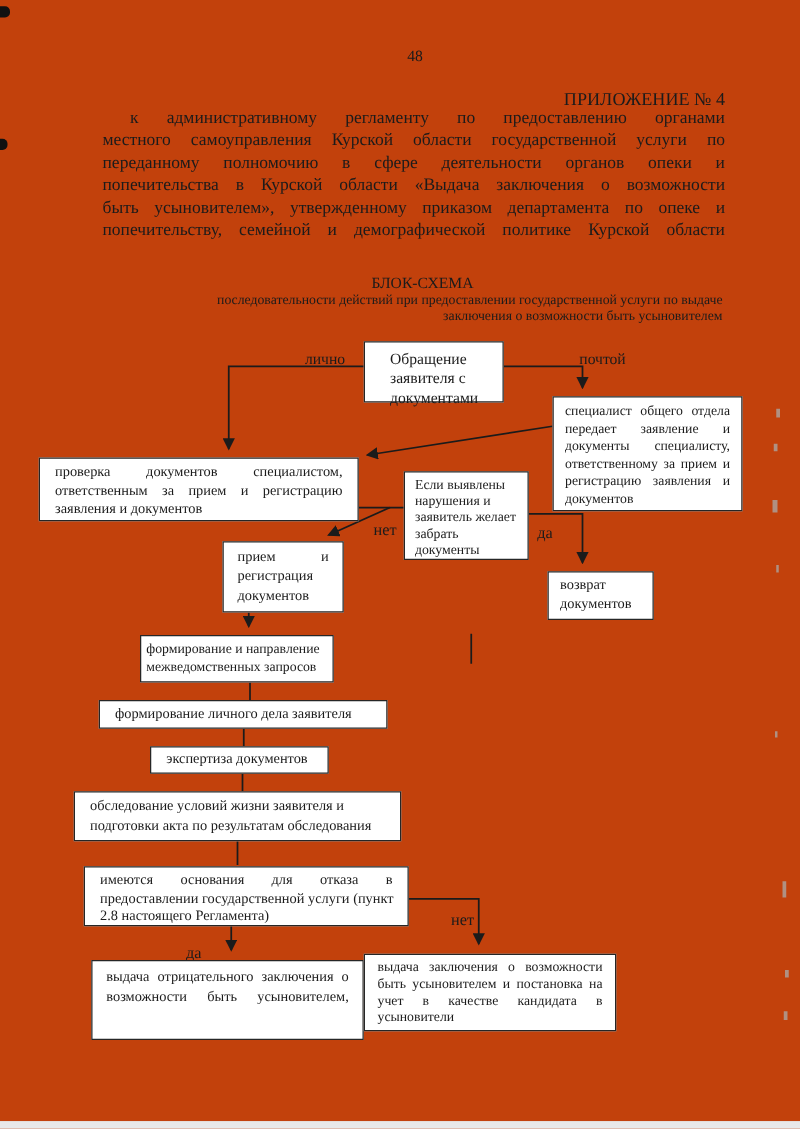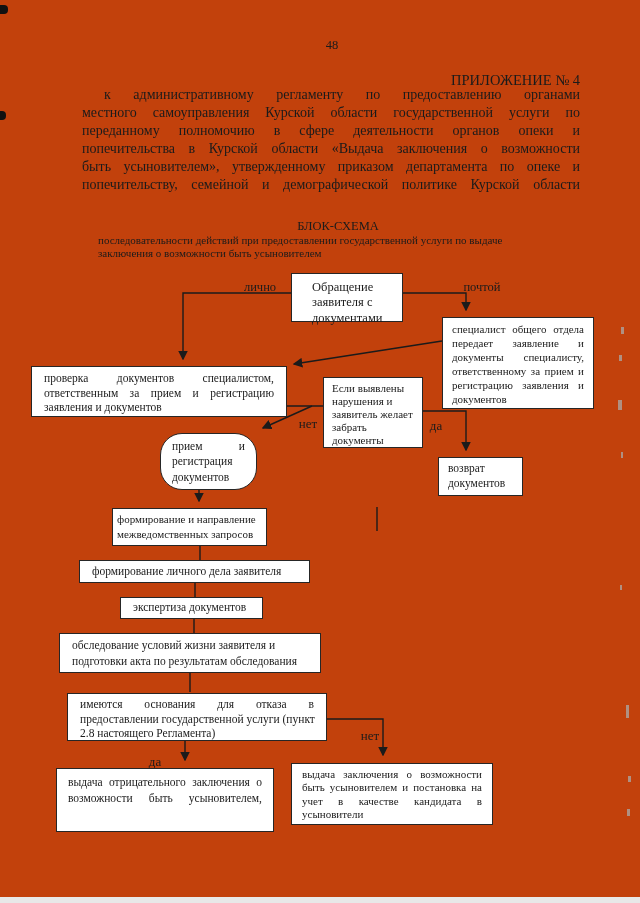--- a/index.html
+++ b/index.html
@@ -10,21 +10,21 @@
   }
   #page *{box-sizing:border-box;}
   .abs{position:absolute;}
   .hdr-pagenum{left:300px;top:38px;width:64px;text-align:center;font-size:12.5px;}
   .hdr-annex{left:380px;top:72px;width:200px;text-align:right;font-size:14.5px;}
   .hdr-par{left:82px;top:86px;width:498px;font-size:14px;line-height:18px;}
   .pline{text-align:justify;text-align-last:justify;white-space:nowrap;}
   .pline.first{padding-left:22px;}
   .pline.last{text-align-last:left;}
   .sch-title{left:238px;top:219px;width:200px;text-align:center;font-size:12.5px;}
-  .sch-sub{left:98px;top:234px;width:480px;text-align:left;font-size:11px;line-height:12.5px;}
+  .sch-sub{left:98px;top:234px;width:480px;text-align:right;font-size:11px;line-height:12.5px;}
   .fbox{
     position:absolute;border:1.5px solid #262626;background:#fff;
     font-size:11.5px;line-height:15px;color:#1b1b1b;
   }
   .fbox .jl{text-align:justify;text-align-last:justify;white-space:nowrap;}
   .fbox .ll{text-align:left;white-space:nowrap;}
   .fbox .cl{text-align:left;white-space:nowrap;}
   .flabel{position:absolute;text-align:center;font-size:13px;}
   .artifact{position:absolute;background:#111;}
   .artifact.gray{background:#a9aba9;opacity:.75;}
@@ -117,21 +117,21 @@
   </div>
 
   <div class="fbox" style="left:323px;top:377px;width:100px;height:71px;padding:4px 8px;font-size:11px;line-height:13px;">
     <div class="ll">Если выявлены</div>
     <div class="ll">нарушения и</div>
     <div class="ll">заявитель желает</div>
     <div class="ll">забрать</div>
     <div class="ll">документы</div>
   </div>
 
-  <div class="fbox" style="left:160px;top:433px;width:97px;height:57px;border-width:1.8px;padding:5px 11px;font-size:11.5px;line-height:15.3px;border-radius:22px;">
+  <div class="fbox" style="left:178px;top:433px;width:97px;height:57px;border-width:1.8px;padding:5px 11px;font-size:11.5px;line-height:15.3px;">
     <div class="jl">прием и</div>
     <div class="ll">регистрация</div>
     <div class="ll">документов</div>
   </div>
 
   <div class="fbox" style="left:438px;top:457px;width:85px;height:39px;padding:3px 9px;font-size:11.5px;line-height:15px;">
     <div class="ll">возврат</div>
     <div class="ll">документов</div>
   </div>
 
@@ -152,21 +152,21 @@
     <div class="ll">обследование условий жизни заявителя и</div>
     <div class="ll">подготовки акта по результатам обследования</div>
   </div>
 
   <div class="fbox" style="left:67px;top:693px;width:260px;height:48px;padding:3px 12px;font-size:11.5px;line-height:14.6px;">
     <div class="jl">имеются основания для отказа в</div>
     <div class="jl">предоставлении государственной услуги (пункт</div>
     <div class="ll">2.8 настоящего Регламента)</div>
   </div>
 
-  <div class="fbox" style="left:56px;top:768px;width:218px;height:64px;padding:5px 11px;font-size:11.5px;line-height:16px;">
+  <div class="fbox" style="left:73px;top:768px;width:218px;height:64px;padding:5px 11px;font-size:11.5px;line-height:16px;">
     <div class="jl">выдача отрицательного заключения о</div>
     <div class="jl">возможности быть усыновителем,</div>
   </div>
 
   <div class="fbox" style="left:291px;top:763px;width:202px;height:62px;padding:4px 10px;font-size:11px;line-height:13.4px;">
     <div class="jl">выдача заключения о возможности</div>
     <div class="jl">быть усыновителем и постановка на</div>
     <div class="jl">учет в качестве кандидата в</div>
     <div class="ll">усыновители</div>
   </div>

